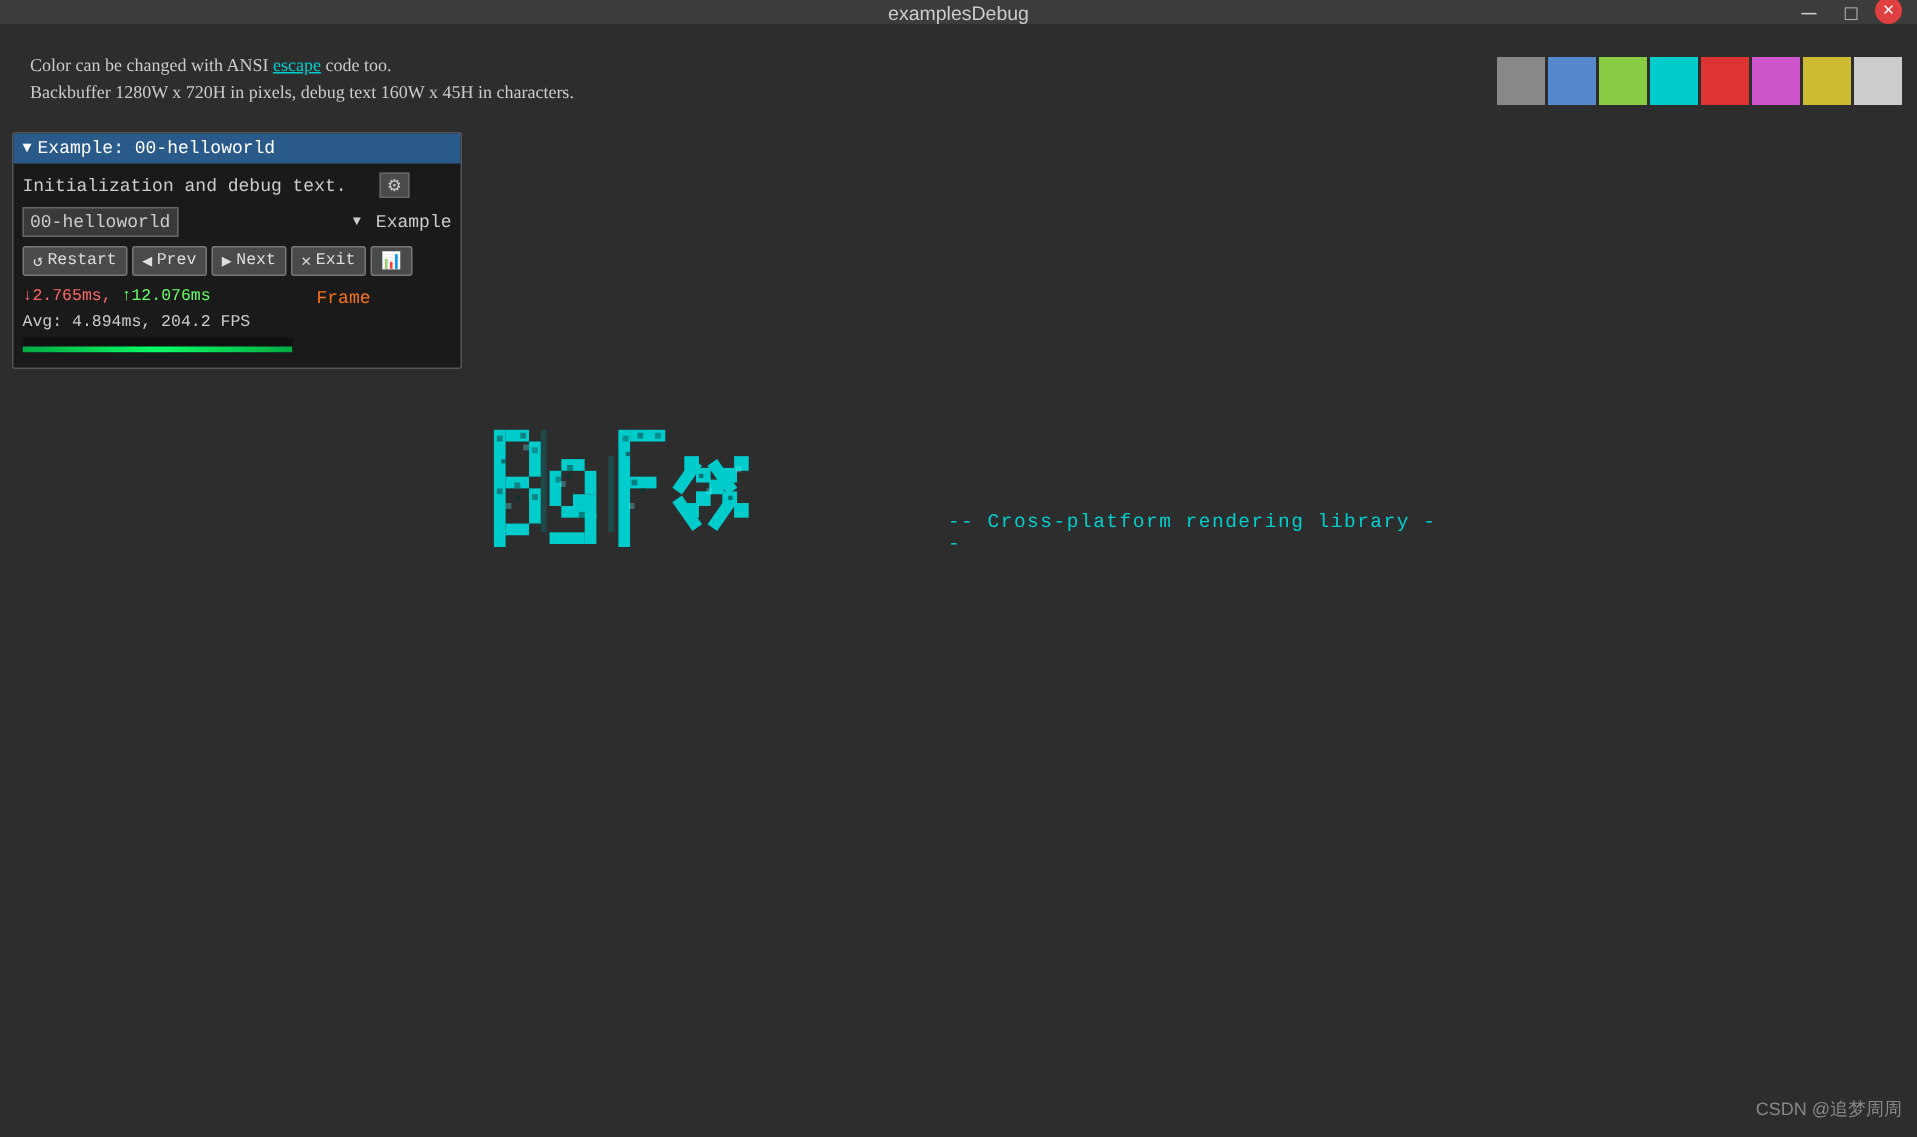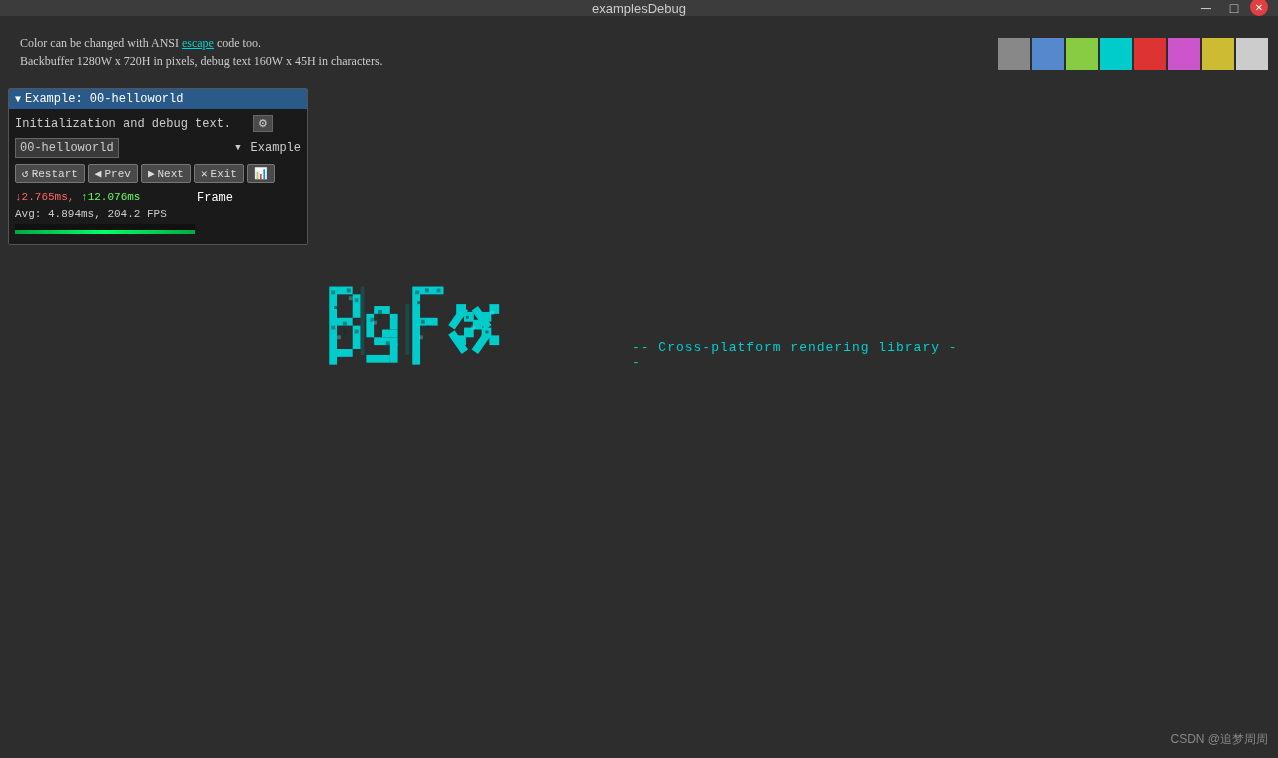--- a/index.html
+++ b/index.html
@@ -202,33 +202,33 @@
       border-radius: 2px;
     }
     .btn-icon {
       font-size: 11px;
     }
 
     
     .stats-row {
       display: flex;
       align-items: flex-start;
-      gap: 2px;
+      gap: 16px;
       margin-bottom: 4px;
     }
     .stats-left {
       color: #cccccc;
       font-size: 11px;
       font-family: 'Courier New', monospace;
       line-height: 1.5;
     }
     .stats-left .arrow-down { color: #ff6666; }
     .stats-left .arrow-up { color: #66ff66; }
     .frame-label {
-      color: #ffffff;
+      color: #f97316;
       font-size: 12px;
       font-family: 'Courier New', monospace;
       padding-top: 2px;
     }
 
     
     .mini-graph {
       width: 180px;
       height: 10px;
       background: #111;

